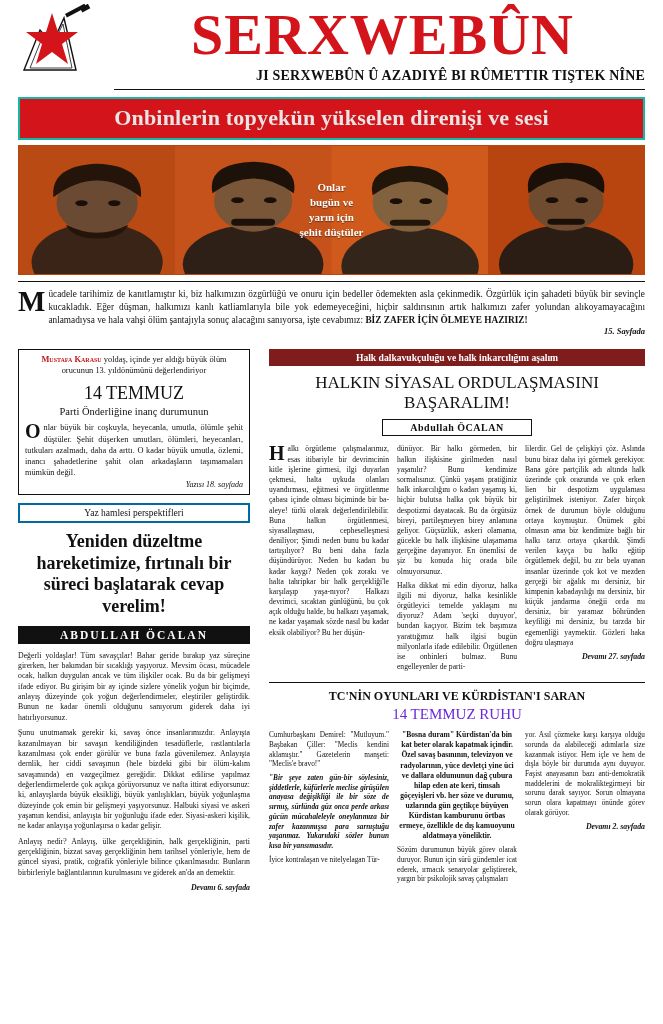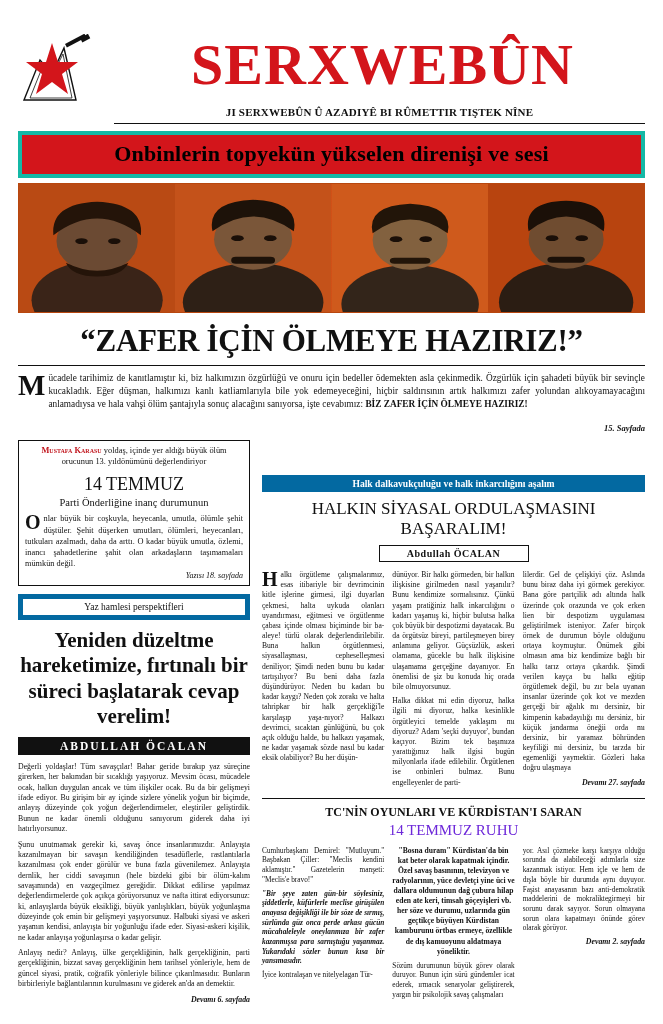--- a/index.html
+++ b/index.html
@@ -4,66 +4,66 @@
 <style>
   * { box-sizing: border-box; }
   html, body { margin:0; padding:0; }
   body {
     width: 663px; height: 1024px;
     background: #ffffff;
     font-family: "Liberation Serif", serif;
     color: #111;
     overflow: hidden;
   }
-  .page { width:663px; height:764px; padding: 34px 18px 8px 18px; position:relative; }
+  .page { width:663px; height:764px; padding: 4px 18px 8px 18px; position:relative; }
 
   
   .masthead { display:flex; align-items:flex-start; gap:10px; }
   .logo-box { width:86px; height:74px; flex:0 0 86px; position:relative; }
   .logo-svg { display:block; }
   .mast-right { flex:1; padding-top:2px; }
   .mast-title {
     font-family: "Liberation Serif", serif;
     font-weight:bold;
     font-size:58px;
     letter-spacing:1px;
     color:#d3151b;
     line-height:1;
     text-align:center;
     margin:0;
     padding-left:6px;
   }
   .mast-sub {
-    text-align:center;
-    font-size:11px;
+    text-align:right;
+    font-size:14px;
     font-weight:bold;
     letter-spacing:0.2px;
-    margin-top:12px;
+    margin-top:4px;
     color:#111;
   }
   .mast-rule { border-top:1.5px solid #111; margin-top:5px; }
   .mast-issue {
     text-align:center;
     font-size:9.5px;
     padding:2px 0 3px 0;
     border-bottom:1.5px solid #111;
     letter-spacing:0.2px;
   }
 
   
   .banner {
     margin-top:7px;
     background:#d3151b;
-    color:#000000;
+    color:#e5e5e5;
     text-align:center;
     font-size:22px;
     font-weight:bold;
     padding:6px 0 7px 0;
     letter-spacing:0.2px;
-    border:4px solid #14b8a6;
+    border:2px solid #14b8a6;
   }
 
   
   .photostrip {
     margin-top:5px;
     height:130px;
     background: linear-gradient(90deg,#e06a1f 0%, #d85418 40%, #c94412 100%);
     display:flex;
     position:relative;
     border:1px solid #b8470f;
@@ -107,25 +107,25 @@
     line-height:0.82;
     font-weight:bold;
     padding:2px 3px 0 0;
   }
   .lead b { font-weight:bold; }
   .lead-ref {
     text-align:right;
     font-size:8.5px;
     font-weight:bold;
     font-style:italic;
-    margin-top:13px;
-  }
-
-  
-  .main-cols { display:flex; gap:12px; margin-top:7px;align-items:flex-end; }
+    margin-top:0;
+  }
+
+  
+  .main-cols { display:flex; gap:19px; margin-top:13px; }
   .col-left { width:232px; flex:0 0 232px; }
   .col-right { flex:1; }
 
   .boxed { border:1px solid #111; padding:5px 6px; }
   .kicker-line { font-size:8.4px; line-height:1.3; }
   .kicker-line .red-name { color:#c0121a; font-weight:bold; font-variant:small-caps; }
   .kicker-center { text-align:center; }
 
   .date-title {
     text-align:center;
@@ -146,29 +146,29 @@
   .mini-body .dropcap {
     float:left;
     font-size:20px;
     line-height:0.85;
     font-weight:bold;
     padding:1px 3px 0 0;
   }
   .mini-ref { text-align:right; font-size:8px; font-style:italic; font-weight:normal; margin-top:2px;}
 
   .label-box {
-    border:5px solid #0369a1;
+    border:2px solid #0369a1;
     text-align:center;
     font-size:9.5px;
     padding:3px 0;
     margin-top:8px;
     background:#fff;
   }
   .head2 {
-    font-size:21px;
+    font-size:18px;
     font-weight:bold;
     text-align:center;
     line-height:1.2;
     margin:8px 2px 8px 2px;
   }
   .author-bar {
     background:#111;
     color:#fff;
     text-align:center;
     font-size:11.5px;
@@ -176,21 +176,21 @@
     font-weight:bold;
     padding:3px 0;
     margin:6px 0 7px 0;
   }
   .left-body { font-size:7.8px; line-height:1.33; text-align:justify; }
   .left-body p { margin:0 0 5px 0; }
   .cont-ref { text-align:right; font-size:7.8px; font-style:italic; font-weight:bold; margin-top:4px;}
 
   
   .rtop-bar {
-    background:#0369a1;
+    background:#7f1d1d;
     color:#fff;
     font-size:9.6px;
     font-weight:bold;
     text-align:center;
     padding:3px 0;
   }
   .rhead {
     text-align:center;
     font-size:17px;
     font-weight:normal;
@@ -295,23 +295,28 @@
       <svg viewBox="0 0 100 130" preserveAspectRatio="none" aria-hidden="true">
         <rect width="100" height="130" fill="#b8440f"></rect>
         <ellipse cx="50" cy="120" rx="43" ry="40" fill="#2b1d13"></ellipse>
         <ellipse cx="50" cy="56" rx="24" ry="30" fill="#6f4c30"></ellipse>
         <path d="M26,48 q24,-30 48,0 q4,-30 -24,-31 q-28,1 -24,31z" fill="#1b1008"></path>
         <rect x="38" y="74" width="24" height="6" rx="3" fill="#1b1008"></rect>
         <ellipse cx="41" cy="55" rx="4" ry="3" fill="#1a0f08"></ellipse>
         <ellipse cx="60" cy="55" rx="4" ry="3" fill="#1a0f08"></ellipse>
       </svg>
     </div>
+    <div class="strip-caption">
+      <div>Onlar</div>
+      <div>bugün ve</div>
+      <div>yarın için</div>
+      <div>şehit düştüler</div>
+    </div>
   </div>
 
-  <div class="headline-quote">“ZAFER İÇİN ÖLMEYE HAZIRIZ!”</div>
   <div class="rule-thin"></div>
 
   <div class="lead">
     <span class="dropcap">M</span><span>ücadele tarihimiz de kanıtlamıştır ki, biz halkımızın özgürlüğü ve onuru için bedeller ödemekten asla çekinmedik. Özgürlük için şahadeti büyük bir sevinçle kucakladık. Eğer düşman, halkımızı kanlı katliamlarıyla bile yok edemeyeceğini, hiçbir saldırısının artık halkımızı zafer yolundan alıkoyamayacağını anlamadıysa ve hala vahşi ölüm şantajıyla sonuç alacağını sanıyorsa, işte cevabımız: </span><b>BİZ ZAFER İÇİN ÖLMEYE HAZIRIZ!</b>
   </div>
   <div class="lead-ref">15. Sayfada</div>
 
   <div class="main-cols">
 
     <div class="col-left">

